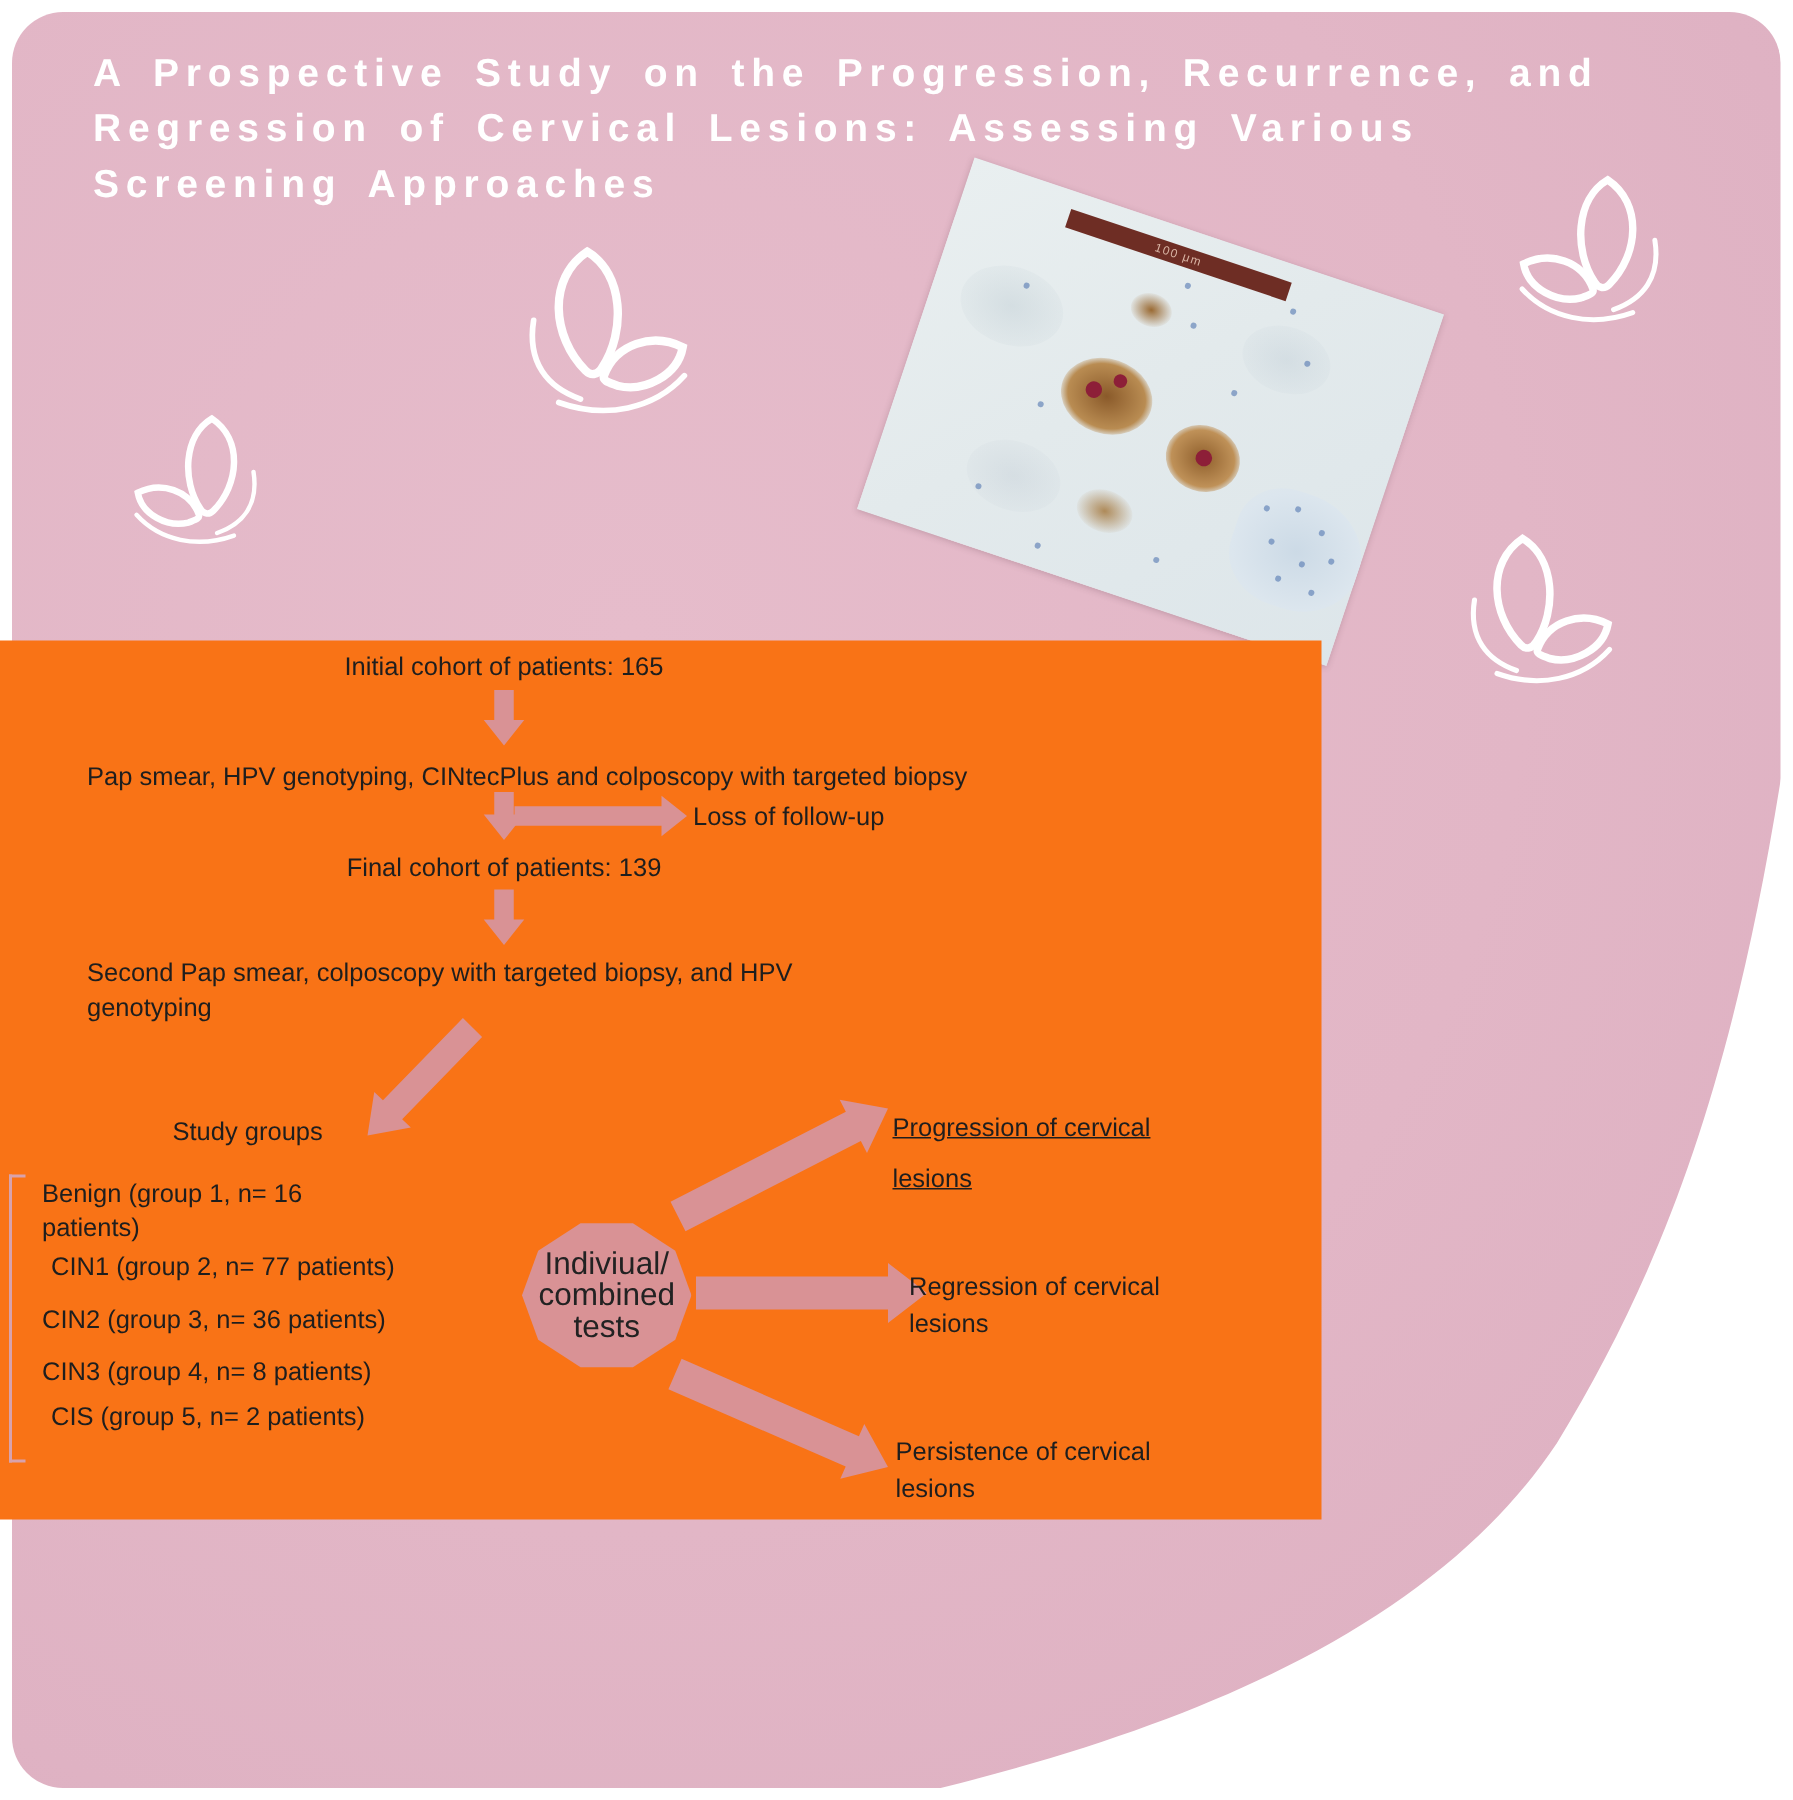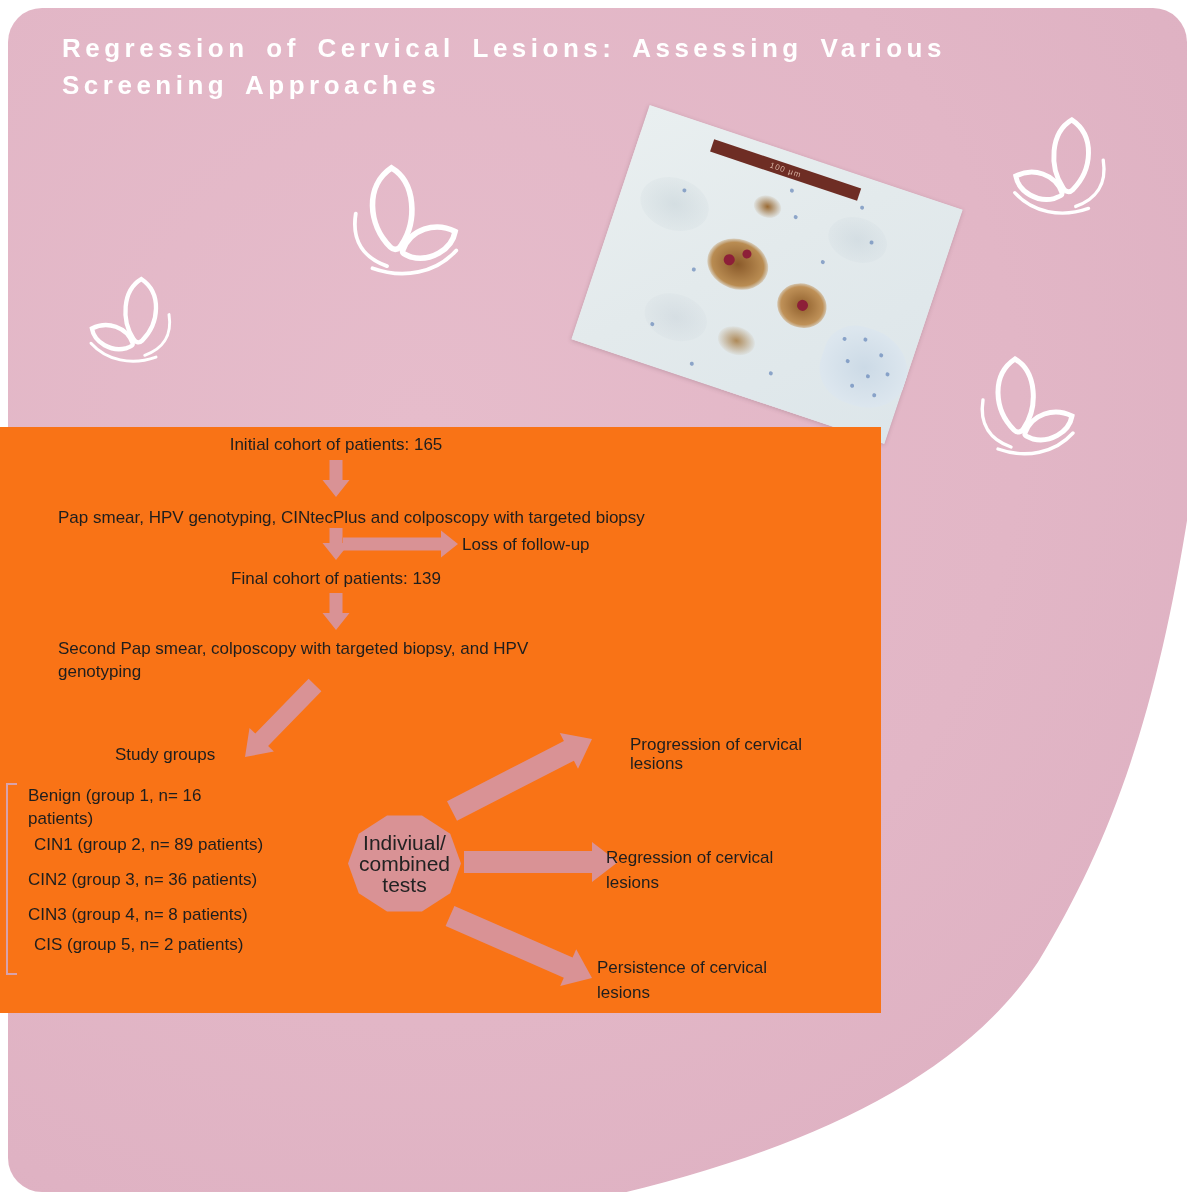--- a/index.html
+++ b/index.html
@@ -102,20 +102,21 @@
 <div class="butterfly" style="left:968px;top:342px;width:120px;height:140px;">
   <svg viewBox="0 0 120 120" fill="none" stroke="#ffffff" stroke-linecap="round">
     <path d="M46,78 C26,58 23,23 47,7 C69,20 70,55 56,76 C53,81 49,81 46,78 Z" stroke-width="5"></path>
     <path d="M57,81 C64,62 86,55 104,64 C101,81 81,91 65,87 C60,85 56,84 57,81 Z" stroke-width="5"></path>
     <path d="M15,48 C11,73 23,88 43,95" stroke-width="3.4"></path>
     <path d="M30,97 C58,107 87,101 105,81" stroke-width="3.4"></path>
   </svg>
 </div>
 
 <div class="title">
+  <span>A Prospective Study on the Progression, Recurrence, and</span>
   <span>Regression of Cervical Lesions: Assessing Various</span>
   <span>Screening Approaches</span>
 </div>
 
 <div class="photo">
   <div class="scalebar">100 μm</div>
 
   <div class="cell" style="left:20px;top:60px;width:70px;height:52px;background:radial-gradient(#c3d0d6,rgba(195,208,214,0));opacity:.5;"></div>
   <div class="cell" style="left:210px;top:40px;width:60px;height:44px;background:radial-gradient(#c6d2da,rgba(198,210,218,0));opacity:.5;"></div>
   <div class="cell" style="left:60px;top:170px;width:64px;height:46px;background:radial-gradient(#c6d0d8,rgba(198,208,216,0));opacity:.45;"></div>
@@ -172,29 +173,29 @@
   <div class="txt nowrap" style="left:58px;top:79px;">Pap smear, HPV genotyping, CINtecPlus and colposcopy with targeted biopsy</div>
   <div class="txt nowrap" style="left:462px;top:106px;">Loss of follow-up</div>
   <div class="txt center" style="left:136px;top:140px;width:400px;">Final cohort of patients: 139</div>
   <div class="txt" style="left:58px;top:210px;width:495px;">Second Pap smear, colposcopy with targeted biopsy, and HPV genotyping</div>
 
   <div class="txt heading" style="left:115px;top:316px;">Study groups</div>
 
   <div class="bracket"></div>
 
   <div class="txt" style="left:28px;top:357px;width:240px;">Benign (group 1, n= 16 patients)</div>
-  <div class="txt nowrap" style="left:34px;top:406px;">CIN1 (group 2, n= 89 patients)</div>
+  <div class="txt nowrap" style="left:34px;top:406px;">CIN1 (group 2, n= 77 patients)</div>
   <div class="txt nowrap" style="left:28px;top:441px;">CIN2 (group 3, n= 36 patients)</div>
   <div class="txt nowrap" style="left:28px;top:476px;">CIN3 (group 4, n= 8 patients)</div>
   <div class="txt nowrap" style="left:34px;top:506px;">CIS (group 5, n= 2 patients)</div>
 
   <div class="hub">
     <div class="hub-text">
       <span style="display:block">Indiviual/</span>
       <span style="display:block">combined</span>
       <span style="display:block">tests</span>
     </div>
   </div>
 
-  <div class="txt" style="left:630px;top:308px;width:205px;line-height:19px;">Progression of cervical lesions</div>
+  <div class="txt" style="left:595px;top:308px;width:205px;line-height:34px;text-decoration:underline;">Progression of cervical lesions</div>
   <div class="txt" style="left:606px;top:418px;width:205px;line-height:25px;">Regression of cervical lesions</div>
   <div class="txt" style="left:597px;top:528px;width:205px;line-height:25px;">Persistence of cervical lesions</div>
 </div>
 
 </body></html>

